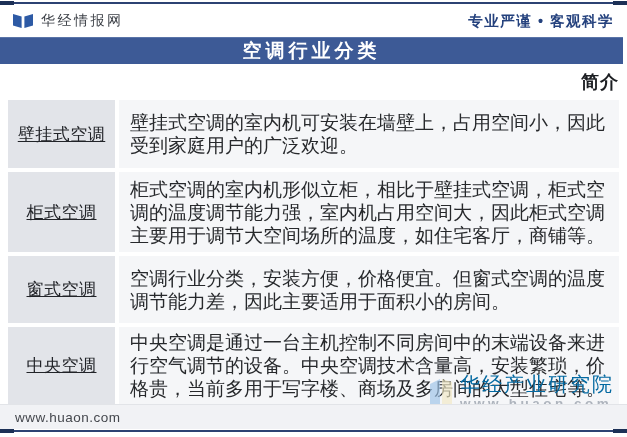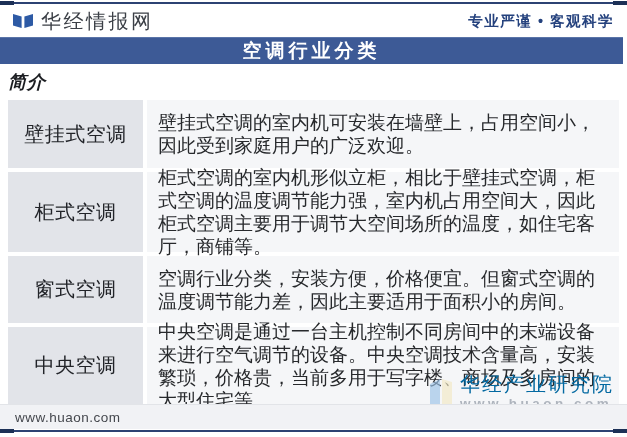--- a/index.html
+++ b/index.html
@@ -22,55 +22,55 @@
   .rule::before { left:0; }
   .rule::after { right:0; }
 
   
   .brand-row {
     position:absolute; top:6px; left:0; right:0; height:30px;
     display:flex; align-items:center; justify-content:space-between;
     padding:0 13px;
   }
   .brand { display:flex; align-items:center; gap:8px; }
-  .brand-name { font-size:20px; color:#3b3f46; letter-spacing:2.5px; font-weight:500; }
+  .brand-name { font-size:14px; color:#3b3f46; letter-spacing:2.5px; font-weight:500; }
   .slogan { font-size:14.5px; font-weight:bold; color:#24417d; letter-spacing:1.5px; }
 
   
   .title-bar {
     position:absolute; top:37px; left:0; right:4px; height:27px;
     background:#3d5a96; color:#ffffff;
     display:flex; align-items:center; justify-content:center;
     font-size:19px; font-weight:bold; letter-spacing:4px;
     border-top:1px solid #5a74a8;
   }
 
   
   .col-header {
     position:absolute; top:64px; left:8px; right:8px; height:36px;
     display:flex; align-items:center;
     font-weight:bold; font-size:18px; color:#1b1d21; letter-spacing:1px;
   }
   .col-header .c1 { width:121px; text-align:center; }
-  .col-header .c2 { flex:1; text-align:left;font-style:italic; }
+  .col-header .c2 { flex:1; text-align:right; }
 
   
   .rows {
     position:absolute; top:100px; left:8px; right:8px;
     display:flex; flex-direction:column; gap:4px;
   }
   .row { display:flex; gap:4px; }
   .row:nth-child(1) { height:68px; }
   .row:nth-child(2) { height:80px; }
   .row:nth-child(3) { height:67px; }
   .row:nth-child(4) { height:77px; }
   .cat {
-    width:135px; background:#e2e4e9;
+    width:107px; background:#e2e4e9;
     display:flex; align-items:center; justify-content:center;
-    font-size:20px; color:#222429; letter-spacing:.5px;
+    font-size:17px; color:#222429; letter-spacing:.5px;text-decoration:underline;
   }
   .desc {
     flex:1; background:#f5f6f8;
     display:flex; align-items:center;
     padding:4px 11px;
     font-size:19px; line-height:23px; color:#27292c;
   }
 
   
   .watermark {

